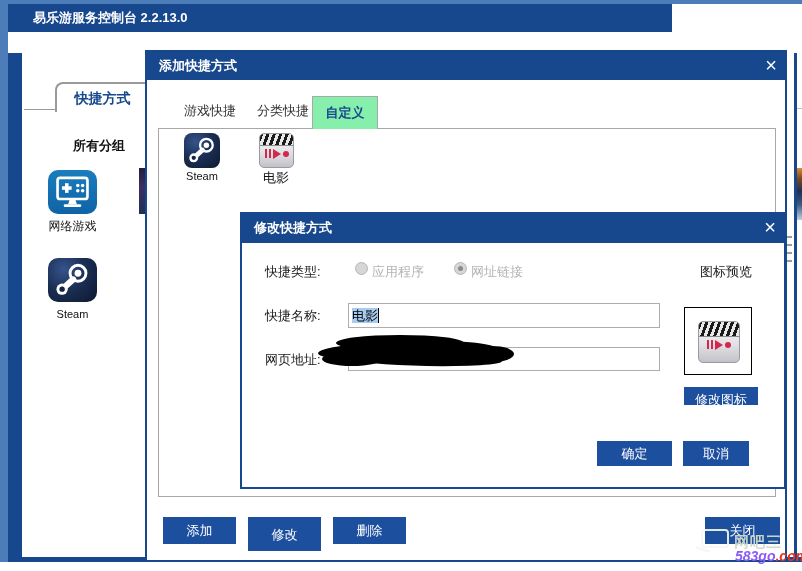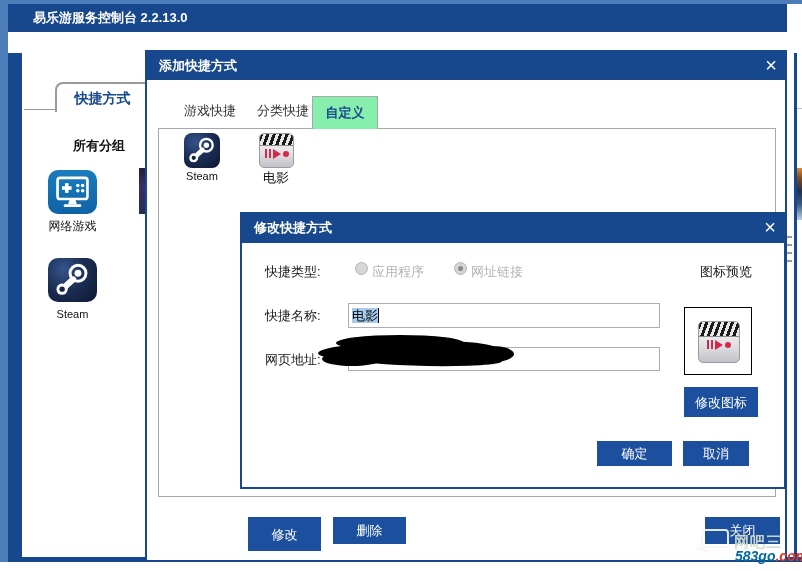--- a/index.html
+++ b/index.html
@@ -58,21 +58,21 @@
   .wm-site{font-size:14px;font-weight:bold;font-style:italic;}
   .frag-marks i{display:block;width:5px;height:2px;background:#999;margin-bottom:6px;}
 </style>
 </head>
 <body>
 
 <div id="app">
 
   <div class="abs frame-strip" style="left:0;top:0;width:802px;height:4px;"></div>
   <div class="abs frame-strip" style="left:0;top:4px;width:8px;height:558px;"></div>
-  <div class="abs blue titlebar-text" style="left:8px;top:4px;width:779px;height:28px;"><span>易乐游服务控制台 2.2.13.0</span></div>
+  <div class="abs blue titlebar-text" style="left:8px;top:4px;width:664px;height:28px;"><span>易乐游服务控制台 2.2.13.0</span></div>
 
   <div class="abs blue" style="left:8px;top:53px;width:786px;height:509px;"></div>
   <div class="abs" style="left:22px;top:53px;width:772px;height:504px;background:#fff;"></div>
   <div class="abs blue" style="left:8px;top:557px;width:794px;height:5px;"></div>
   <div class="abs blue" style="left:794px;top:53px;width:3px;height:509px;"></div>
 
   <div class="abs" style="left:797px;top:108px;width:5px;height:1px;background:#c0c0c0;"></div>
   <div class="abs" style="left:797px;top:168px;width:5px;height:52px;background:linear-gradient(180deg,#e08a30 0%,#7a4a20 20%,#203050 45%,#3a5a80 70%,#c0d0e0 100%);"></div>
   <div class="abs frag-marks" style="left:787px;top:236px;">
       <i></i>
@@ -178,28 +178,29 @@
     <div class="clapper" style="position:absolute;left:13px;top:13px;width:40px;height:40px;">
       <div class="stripes"></div>
       <div class="syms">
           <i class="b"></i>
           <i class="b"></i>
           <i class="t"></i>
           <i class="d"></i>
         </div>
     </div>
   </div>
-  <button class="abs btn btn-sm" style="left:684px;top:387px;width:74px;height:30px;z-index:11;">修改图标</button>
+  <button class="abs btn btn-sm" style="left:684px;top:387px;width:74px;height:18px;z-index:11;">修改图标</button>
   <button class="abs btn btn-sm" style="left:597px;top:441px;width:75px;height:25px;z-index:11;">确定</button>
   <button class="abs btn btn-sm" style="left:683px;top:441px;width:66px;height:25px;z-index:11;">取消</button>
 
+  <button class="abs btn" style="left:163px;top:517px;width:73px;height:27px;z-index:4;">添加</button>
   <button class="abs btn" style="left:248px;top:517px;width:73px;height:34px;z-index:4;">修改</button>
   <button class="abs btn" style="left:333px;top:517px;width:73px;height:27px;z-index:4;">删除</button>
   <button class="abs btn" style="left:705px;top:517px;width:75px;height:27px;z-index:4;">关闭</button>
 
   <div class="abs wm-monitor" style="left:701px;top:529px;width:28px;height:19px;z-index:15;"></div>
   <div class="abs wm-stand" style="left:696px;top:548px;width:14px;height:3px;transform:rotate(18deg);z-index:15;"></div>
   <div class="abs wm-text" style="left:734px;top:533px;z-index:15;">网吧三</div>
   <div class="abs" style="left:735px;top:547px;z-index:15;">
-    <span class="wm-site" style="color:#0369a1;">583go</span><span class="wm-site" style="color:#e8331f;">.com</span>
+    <span class="wm-site" style="color:#8b5cf6;">583go</span><span class="wm-site" style="color:#e8331f;">.com</span>
   </div>
 
 </div>
 
 </body></html>

